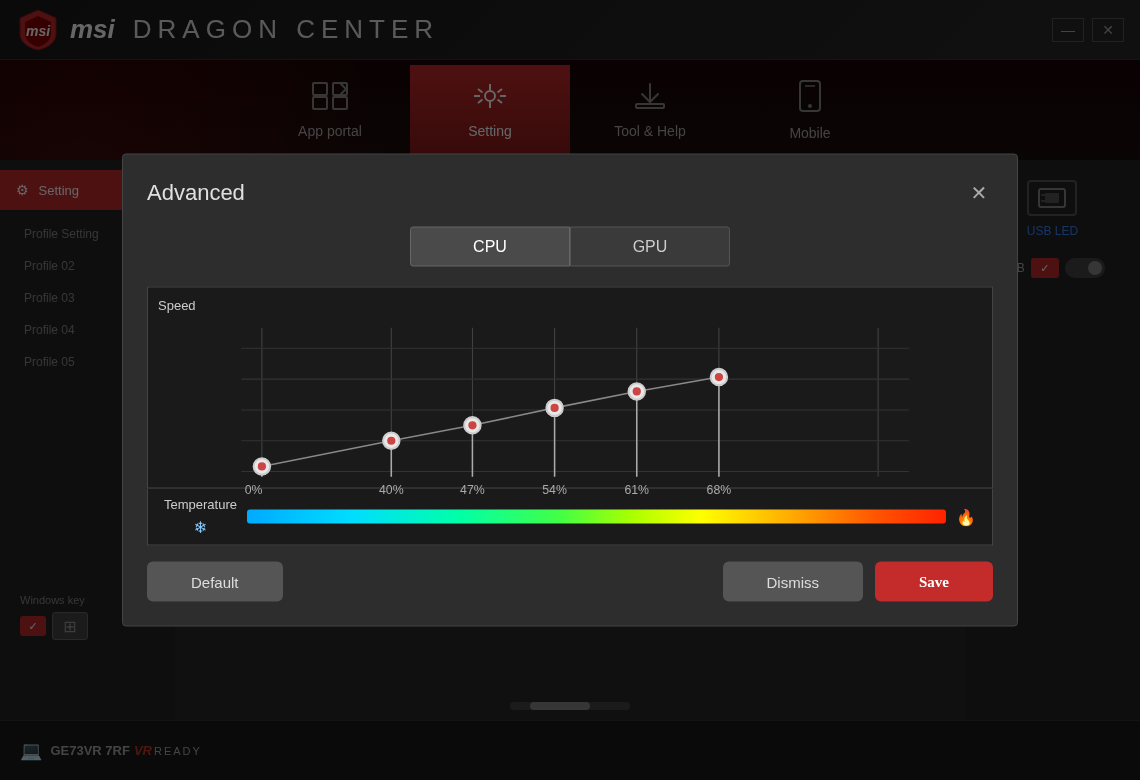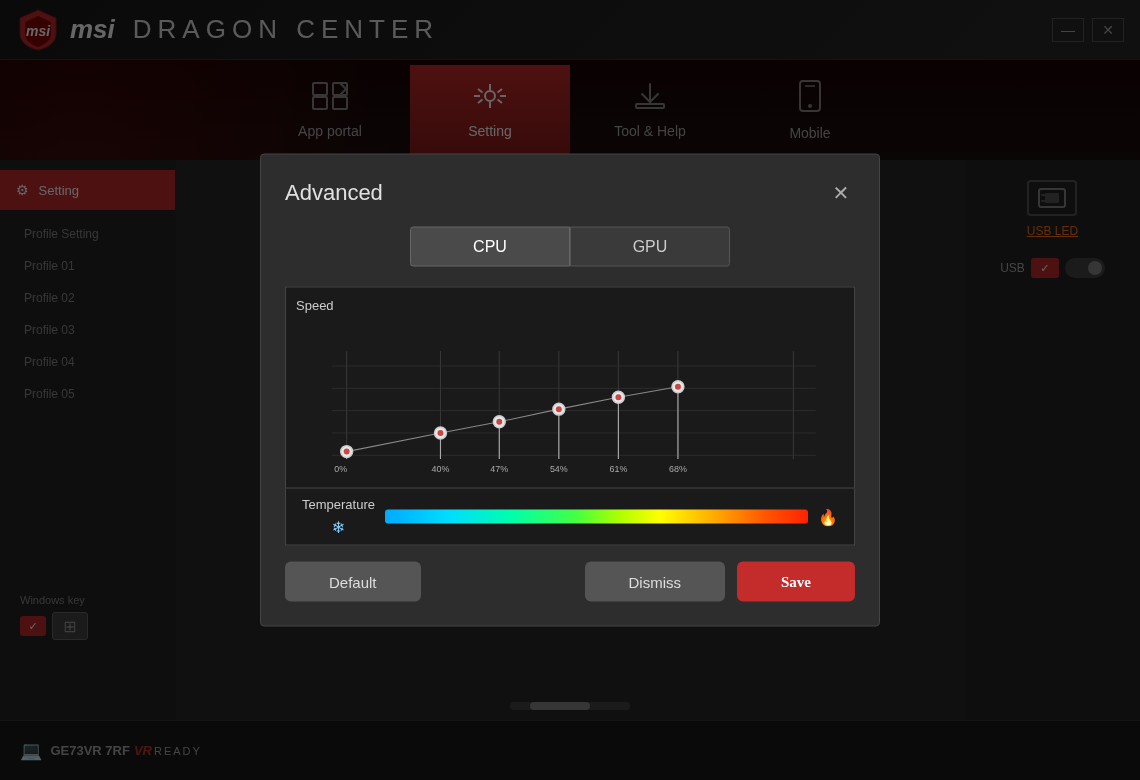--- a/index.html
+++ b/index.html
@@ -218,24 +218,23 @@
       height: calc(100% - 160px - 60px);
       background: #252525;
       z-index: 1;
       display: flex;
       flex-direction: column;
       align-items: center;
       padding: 20px 10px;
       gap: 20px;
     }
     .right-panel-title {
-      color: #f97316;
+      color: #3b82f6;
       font-size: 12px;
       text-align: left;
-      text-decoration: underline;
     }
     .usb-icon-box {
       display: flex;
       flex-direction: column;
       align-items: center;
       gap: 8px;
     }
     .usb-icon {
       width: 50px;
       height: 36px;
@@ -345,21 +344,21 @@
       background: rgba(0,0,0,0.6);
       z-index: 10;
     }
 
     
     .dialog {
       position: absolute;
       top: 50%;
       left: 50%;
       transform: translate(-50%, -50%);
-      width: 620px;
+      width: 896px;
       background: #2d2d2d;
       border: 1px solid #444;
       border-radius: 4px;
       z-index: 20;
       padding: 24px;
     }
     .dialog-header {
       display: flex;
       align-items: center;
       justify-content: space-between;
@@ -608,21 +607,20 @@
     </div>
   </div>
 
   <div class="sidebar">
     <div class="sidebar-item active">
       <span class="gear-icon">⚙</span>
       <span>Setting</span>
     </div>
     <div class="sidebar-sub">
       <div class="sidebar-sub-item">Profile Setting</div>
-      <div class="sidebar-sub-item">Profile 01</div>
       <div class="sidebar-sub-item">Profile 02</div>
       <div class="sidebar-sub-item">Profile 03</div>
       <div class="sidebar-sub-item">Profile 04</div>
       <div class="sidebar-sub-item">Profile 05</div>
     </div>
 
     <div class="windows-key-area">
       <div class="windows-key-label">Windows key</div>
       <div class="windows-key-toggle">
         <div class="win-check">✓</div>

